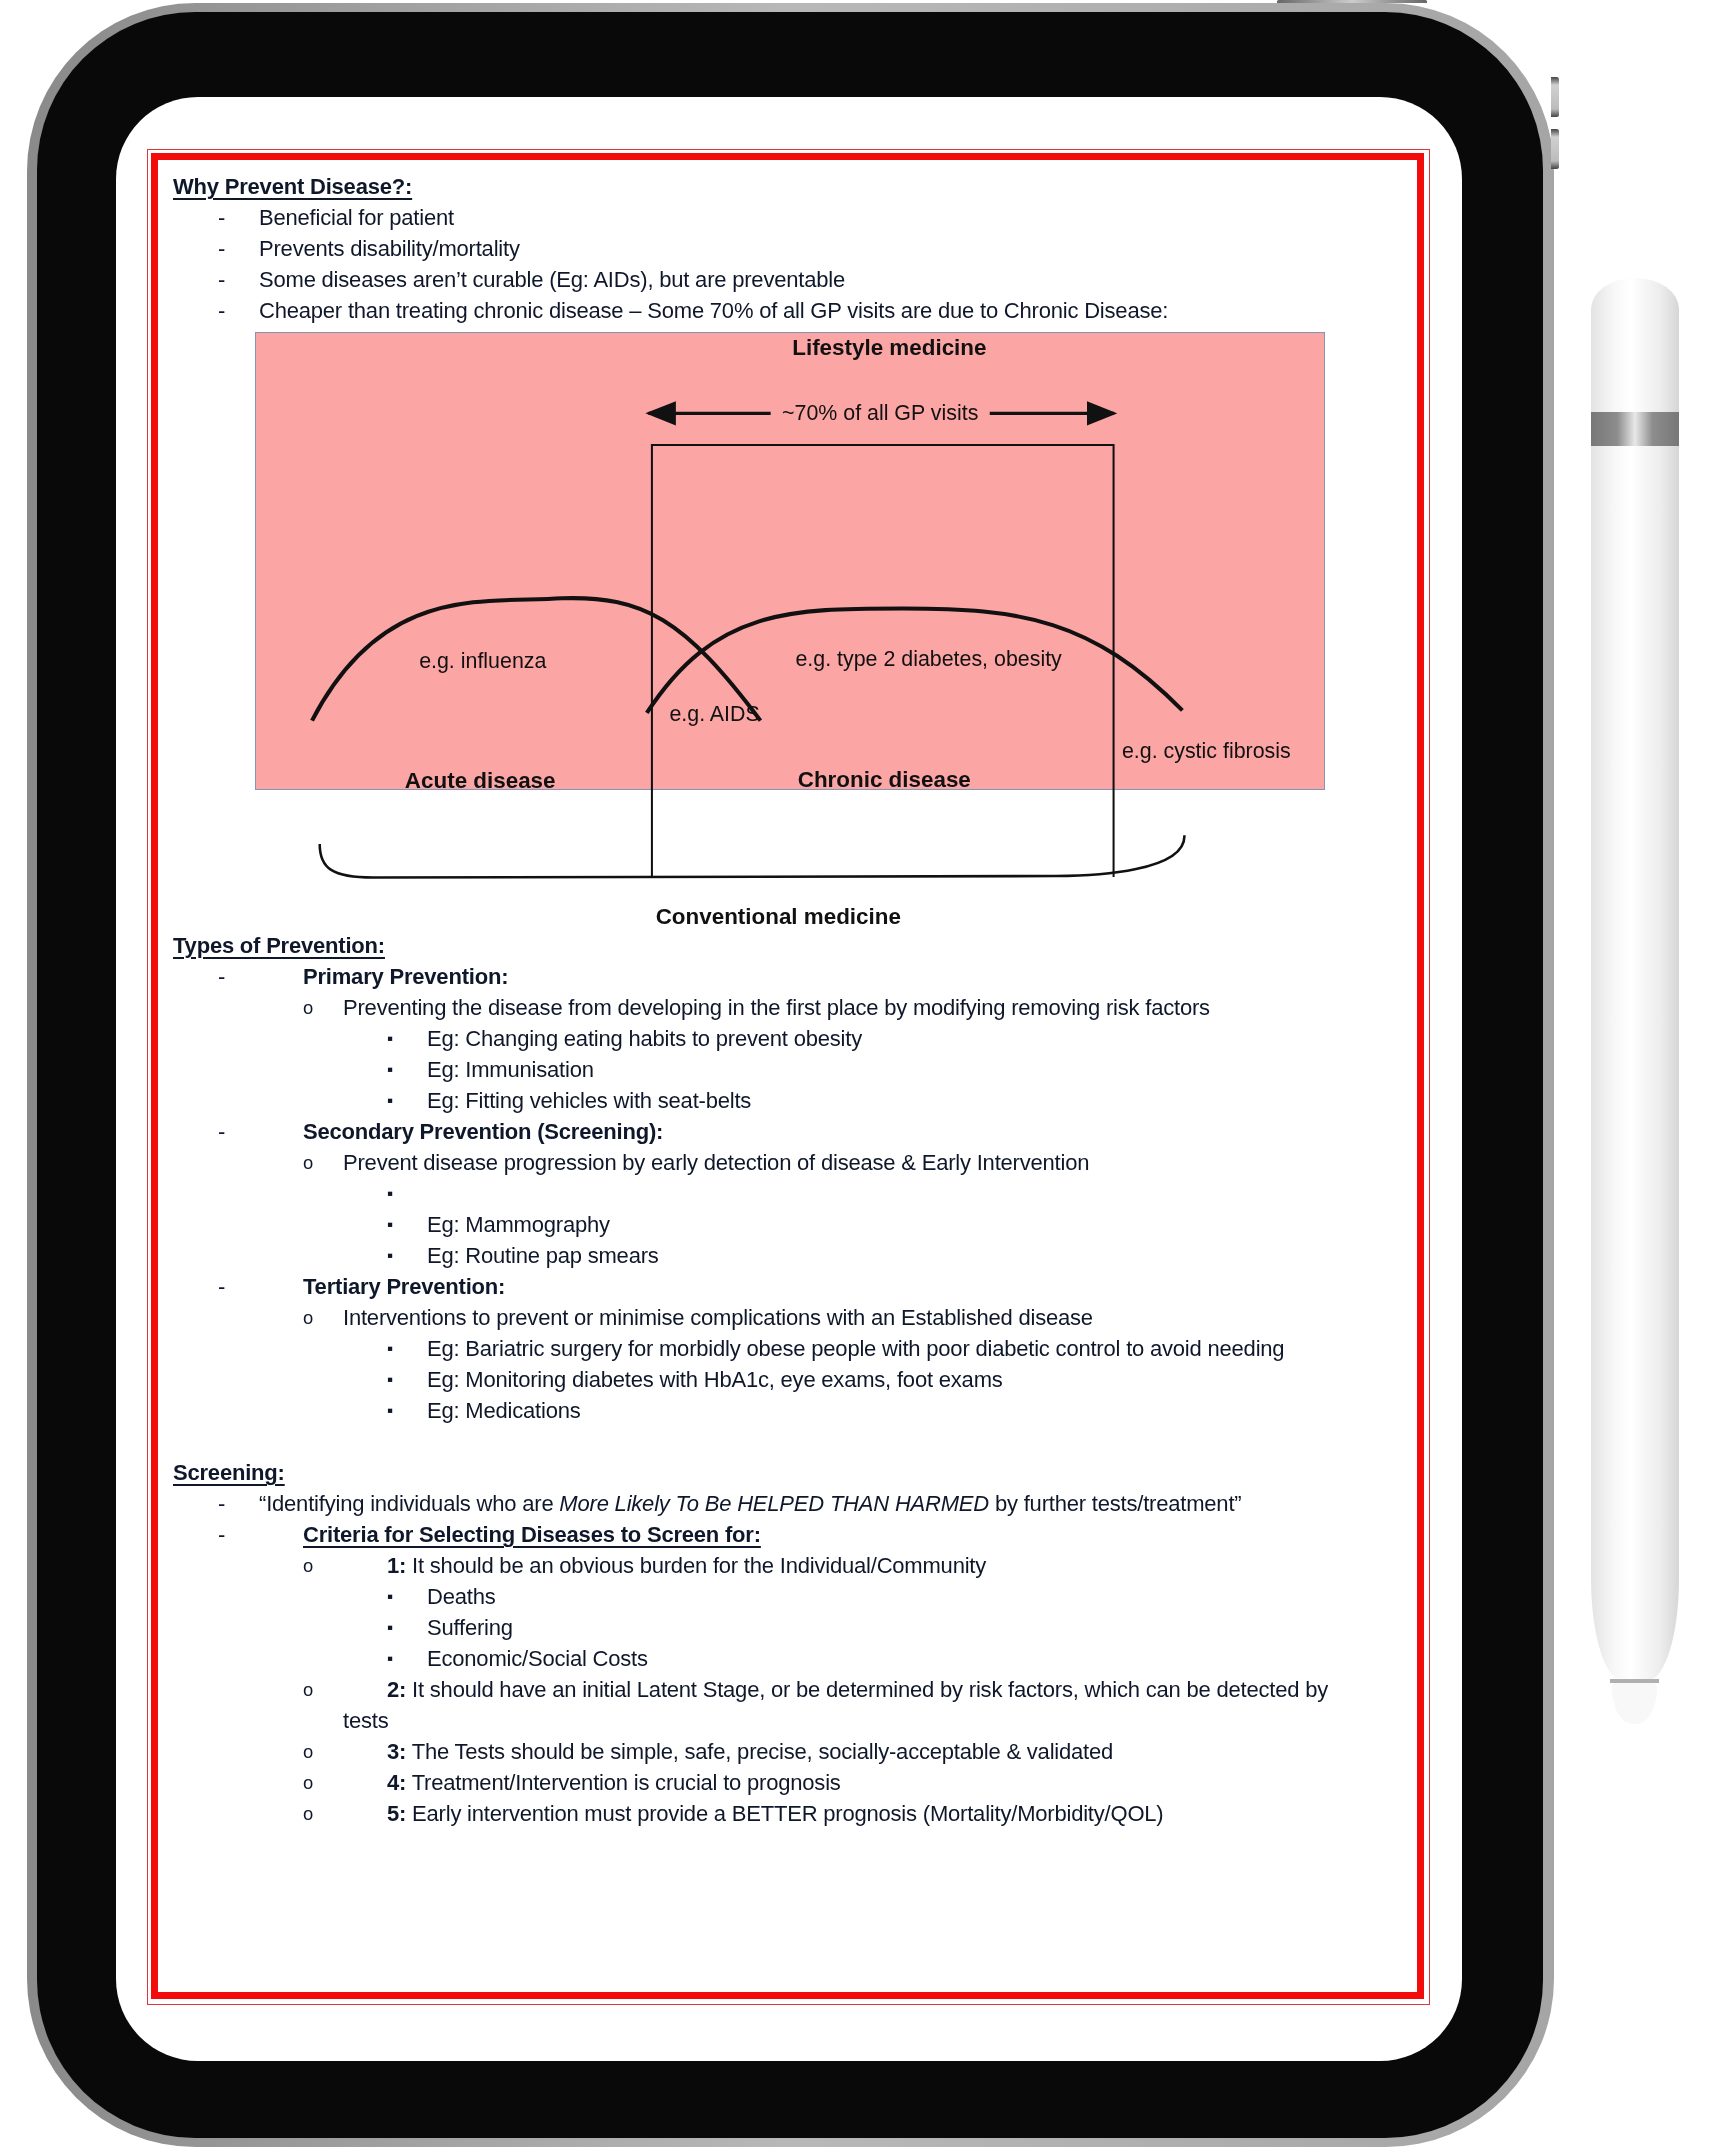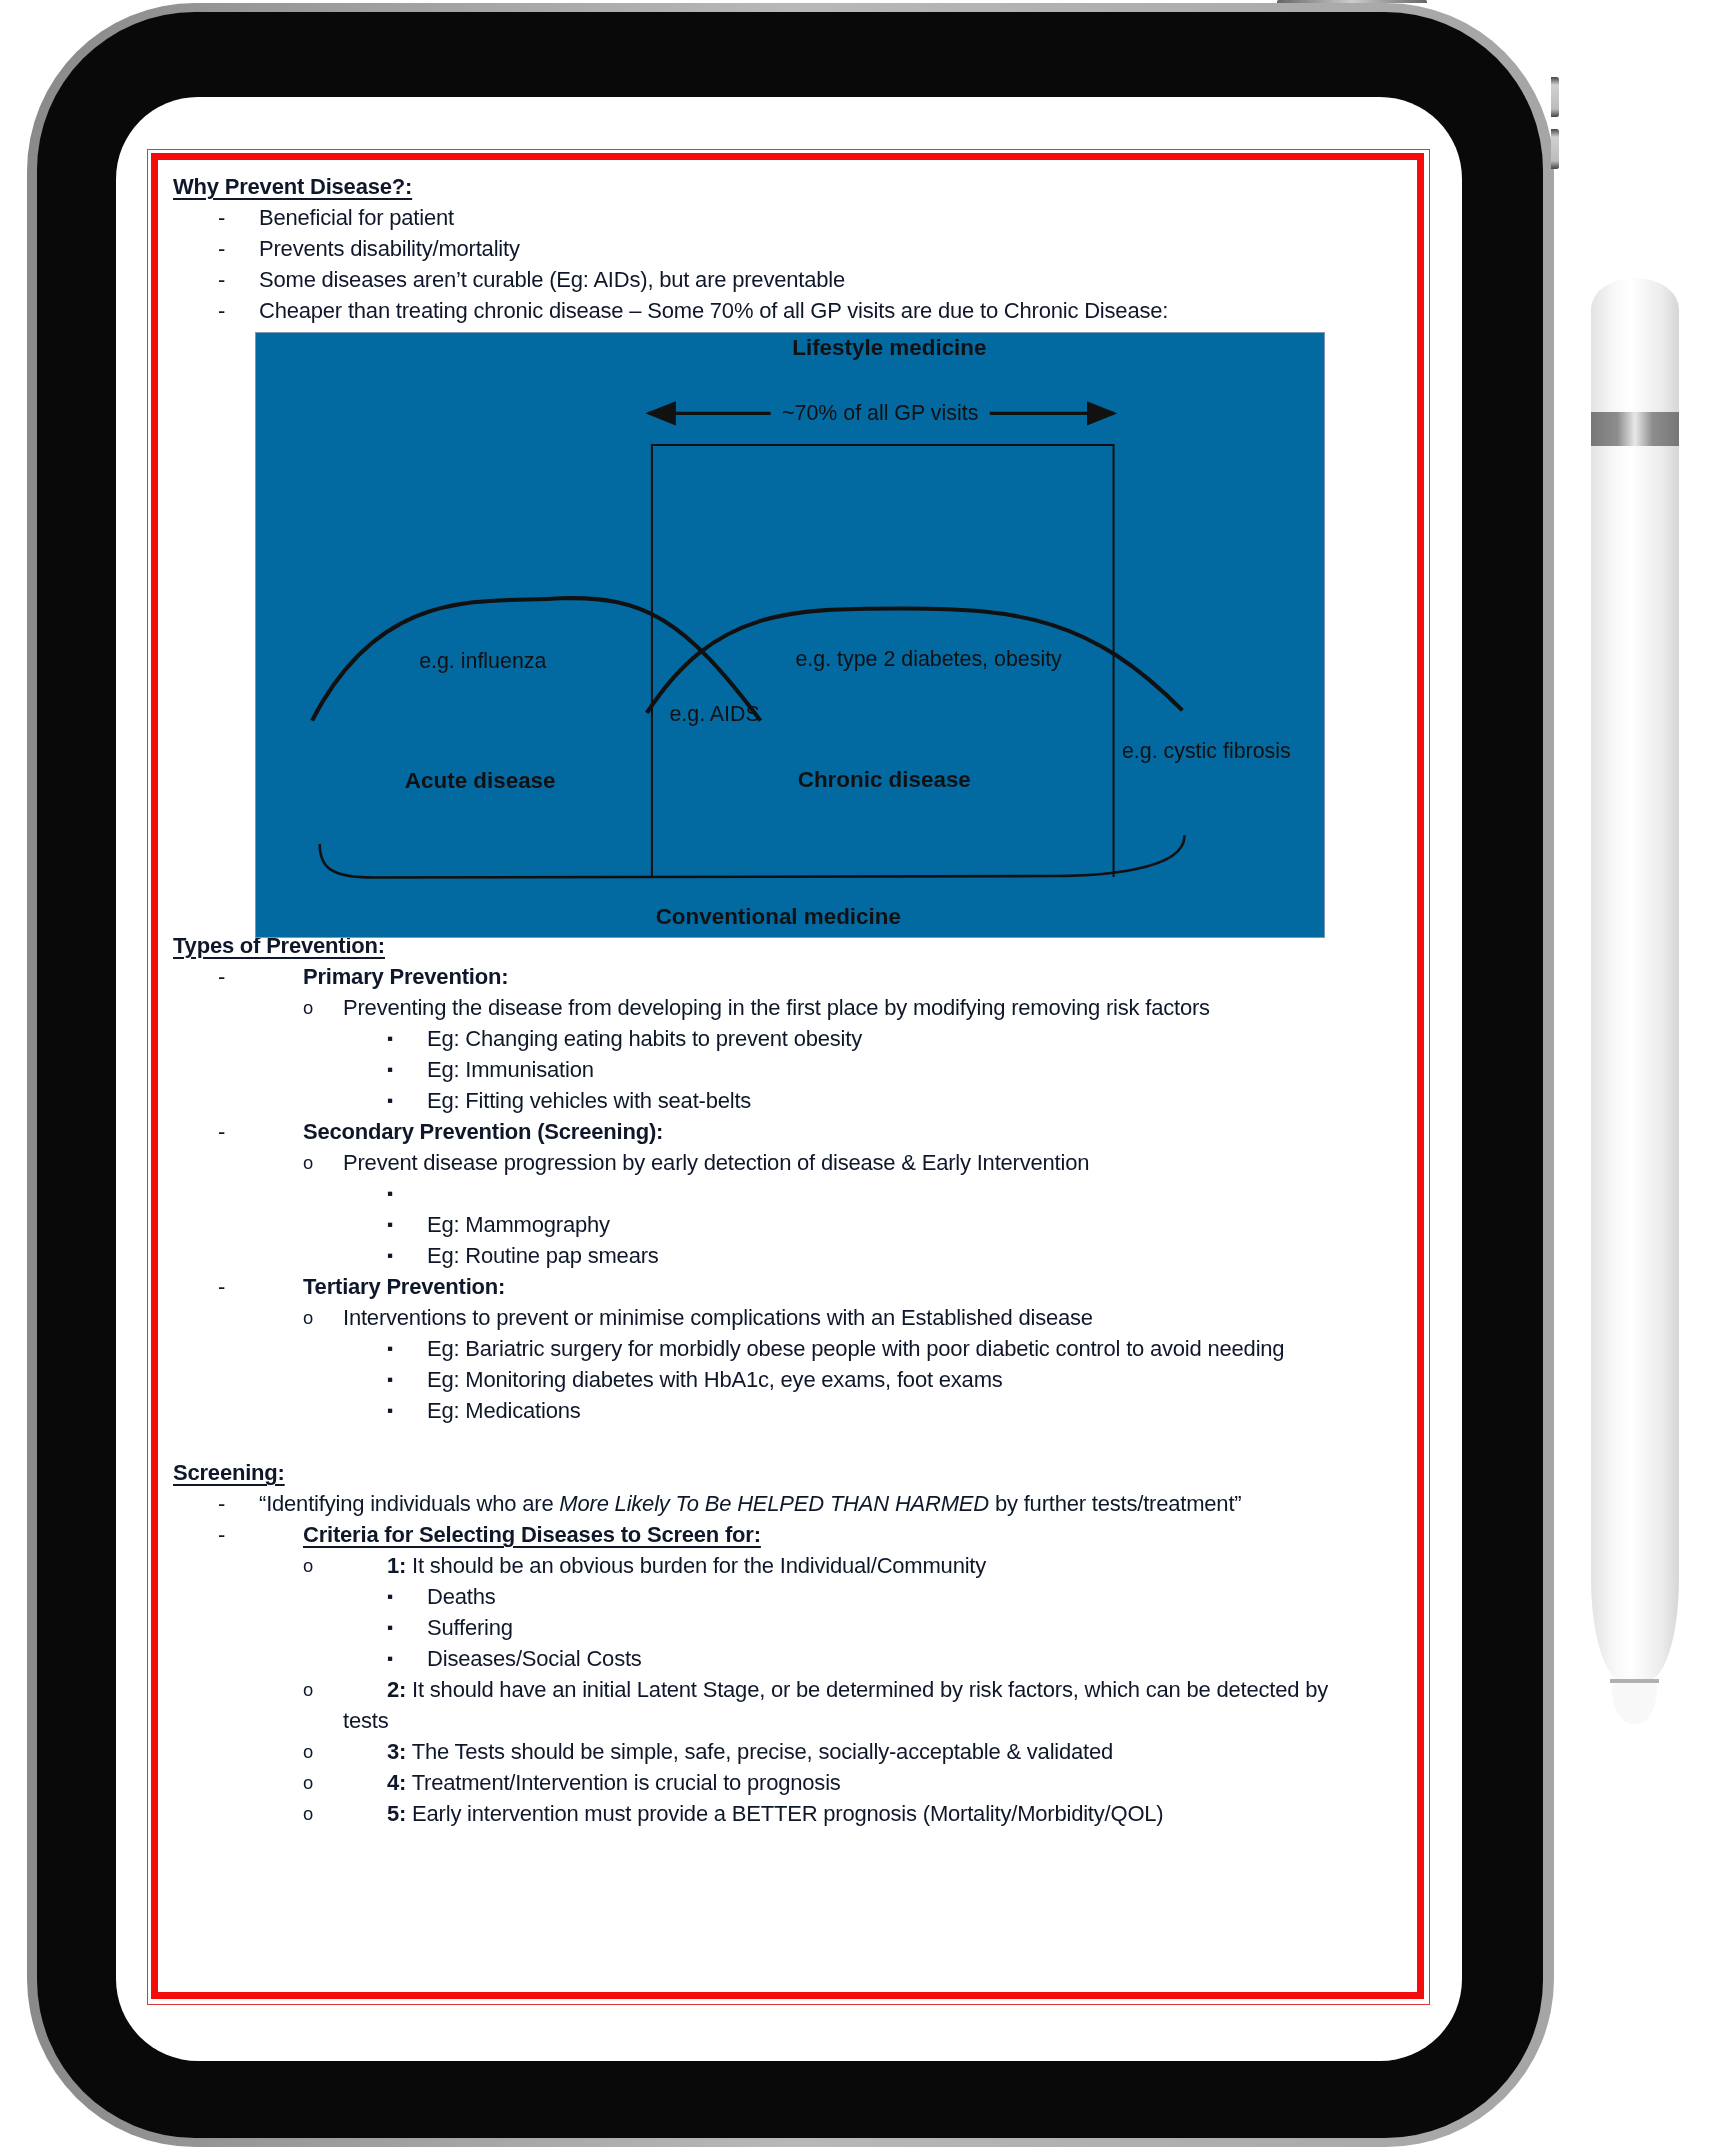--- a/index.html
+++ b/index.html
@@ -36,21 +36,21 @@
   .lvl1 .txt { position:absolute; left:86px; }
   .lvl2 .marker { left:130px; font-size:18.4px; }
   .lvl2 .txt { position:absolute; left:170px; }
   .lvl3 .marker { left:214px; font-size:17.3px; }
   .lvl3 .txt { position:absolute; left:254px; }
   .cont2 .txt { position:absolute; left:170px; }
   .cont3 .txt { position:absolute; left:254px; }
   .spacer { height:31px; }
 
   
-  .diagram { position:absolute; left:255px; top:332px; width:1070px; height:606px; border:1.5px solid #7f97b2; box-sizing:border-box; background:#0369a1; }
+  .diagram { position:absolute; left:255px; top:332px; width:1070px; height:458px; border:1.5px solid #7f97b2; box-sizing:border-box; background:#fca5a5; }
   .diagram svg { position:absolute; left:0; top:0; width:1067px; height:603px; }
   .dtext { font-family:"Liberation Sans", sans-serif; fill:#111; }
 </style>
 </head>
 <body>
 
 <div class="top-button"></div>
 <div class="tablet-frame"></div>
 <div class="tablet-bezel"></div>
 <div class="side-button vol-up"></div>
@@ -177,21 +177,21 @@
   <div class="line lvl3">
       <span class="marker">▪</span>
       <span class="txt">Deaths</span>
     </div>
   <div class="line lvl3">
       <span class="marker">▪</span>
       <span class="txt">Suffering</span>
     </div>
   <div class="line lvl3">
       <span class="marker">▪</span>
-      <span class="txt">Diseases/Social Costs</span>
+      <span class="txt">Economic/Social Costs</span>
     </div>
 
   <div class="line lvl2">
       <span class="marker">o</span>
       <span class="txt"><span class="bold">2:</span><span> It should have an initial Latent Stage, or be determined by risk factors, which can be detected by</span></span>
     </div>
   <div class="line cont2">
       <span class="txt">tests</span>
     </div>
   <div class="line lvl2">

